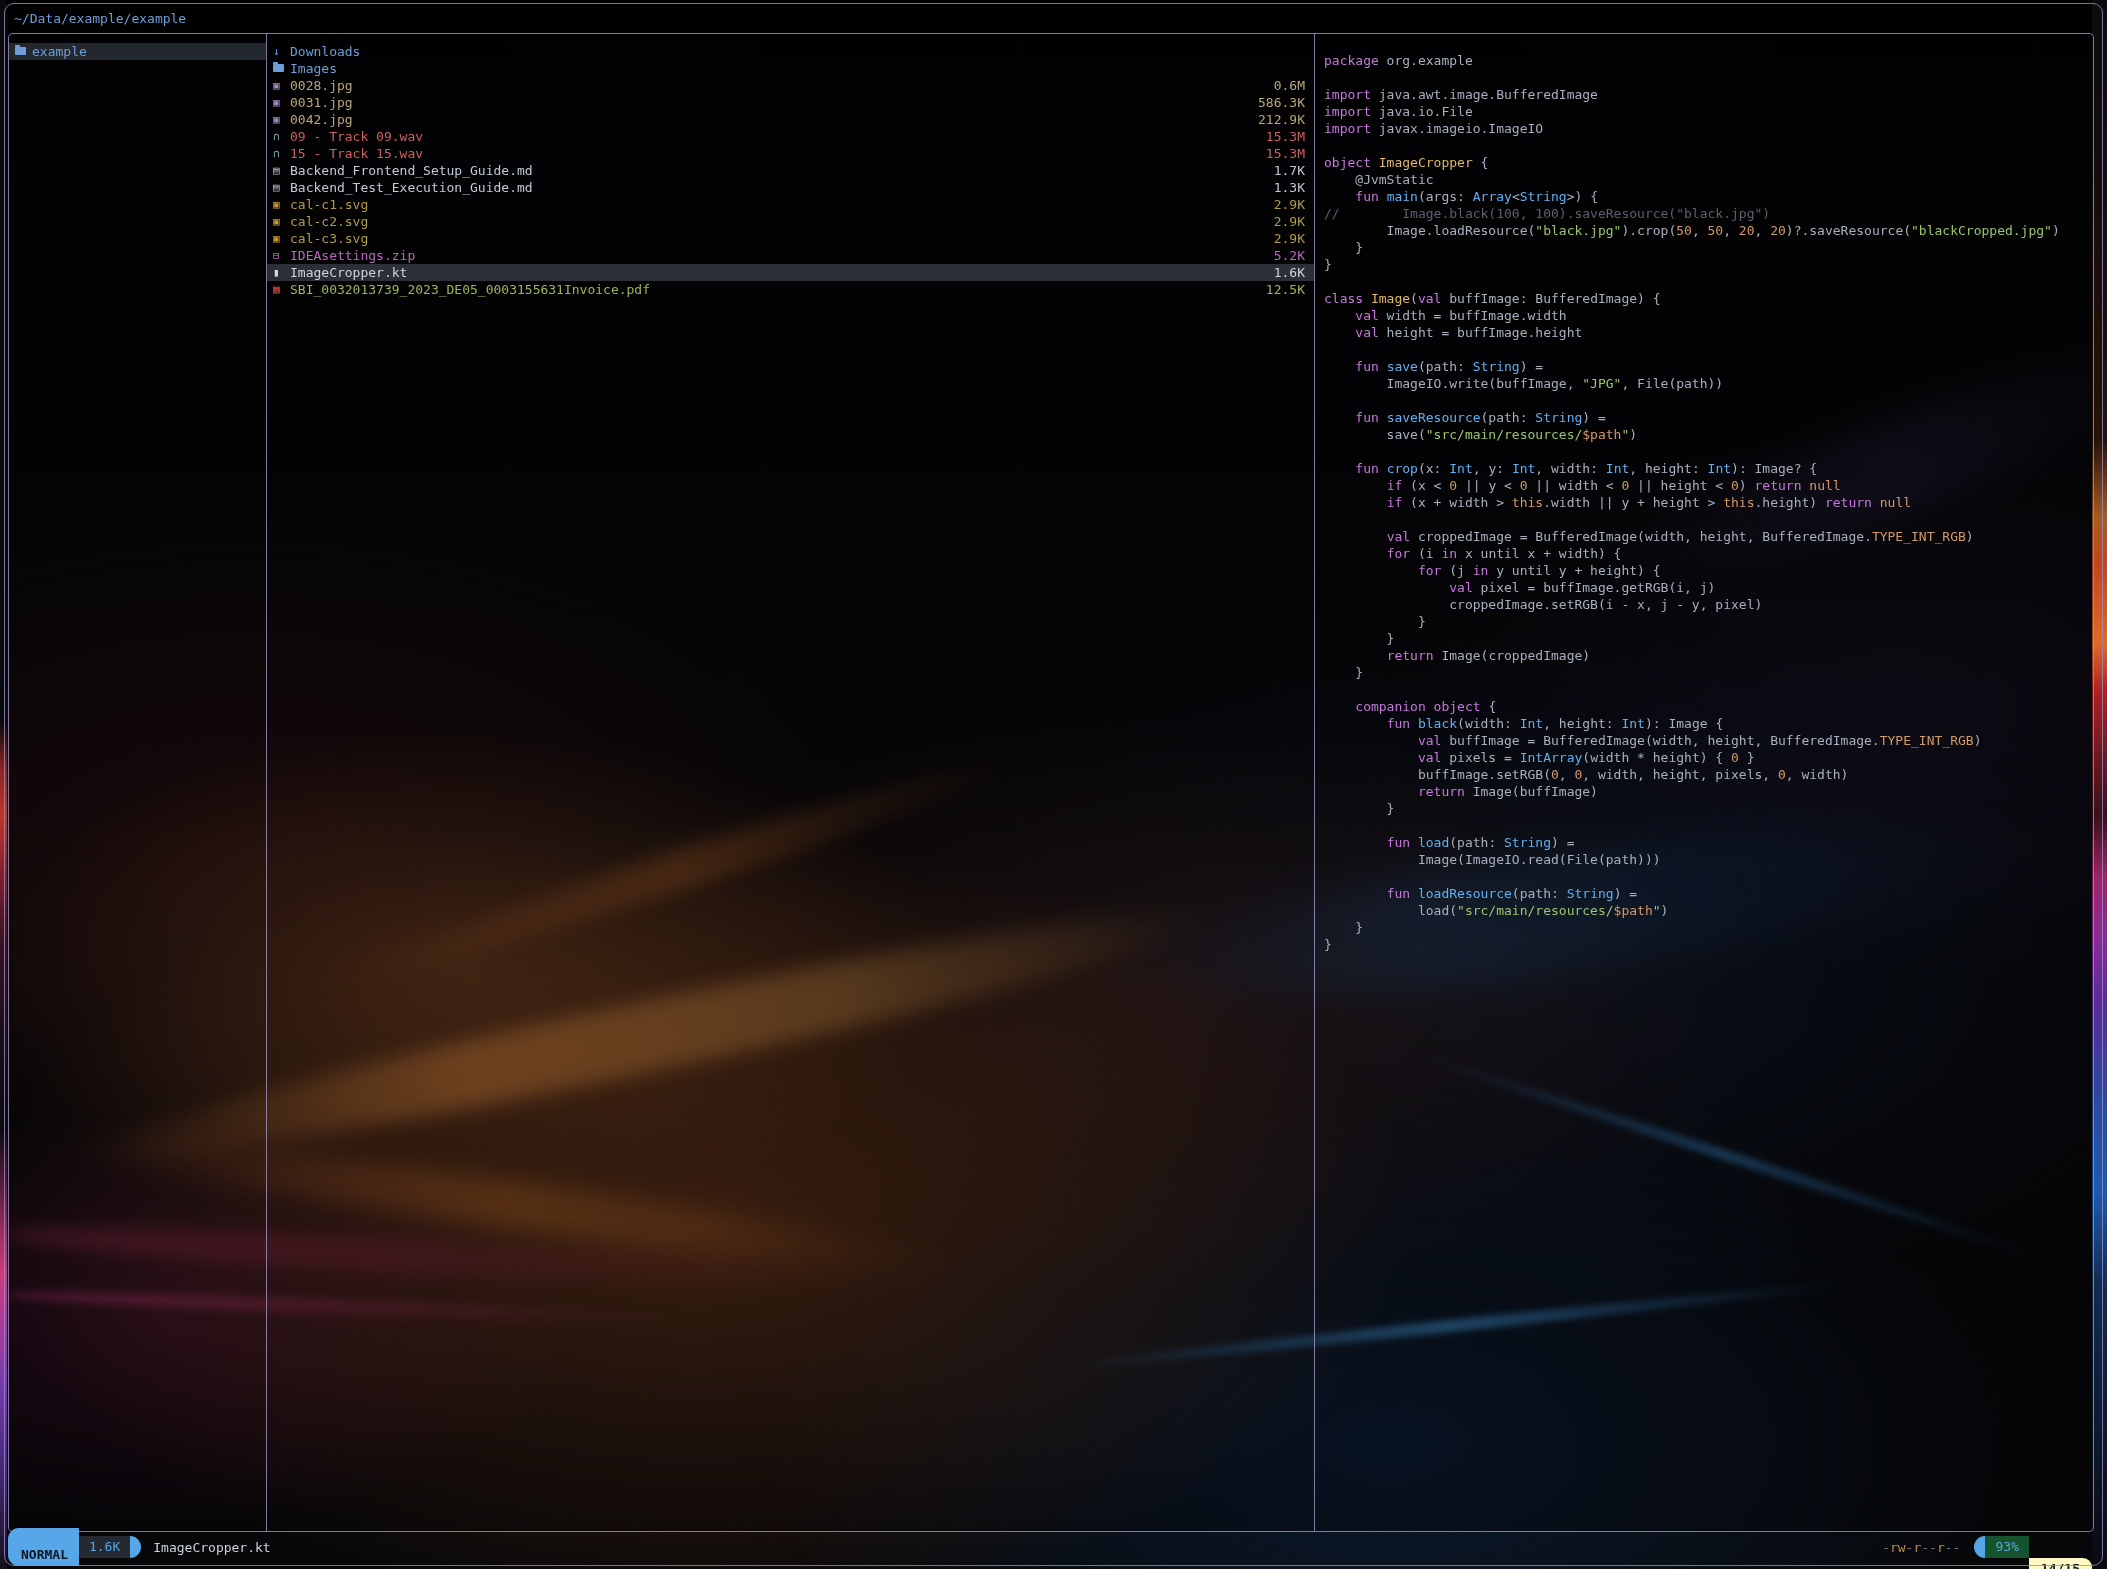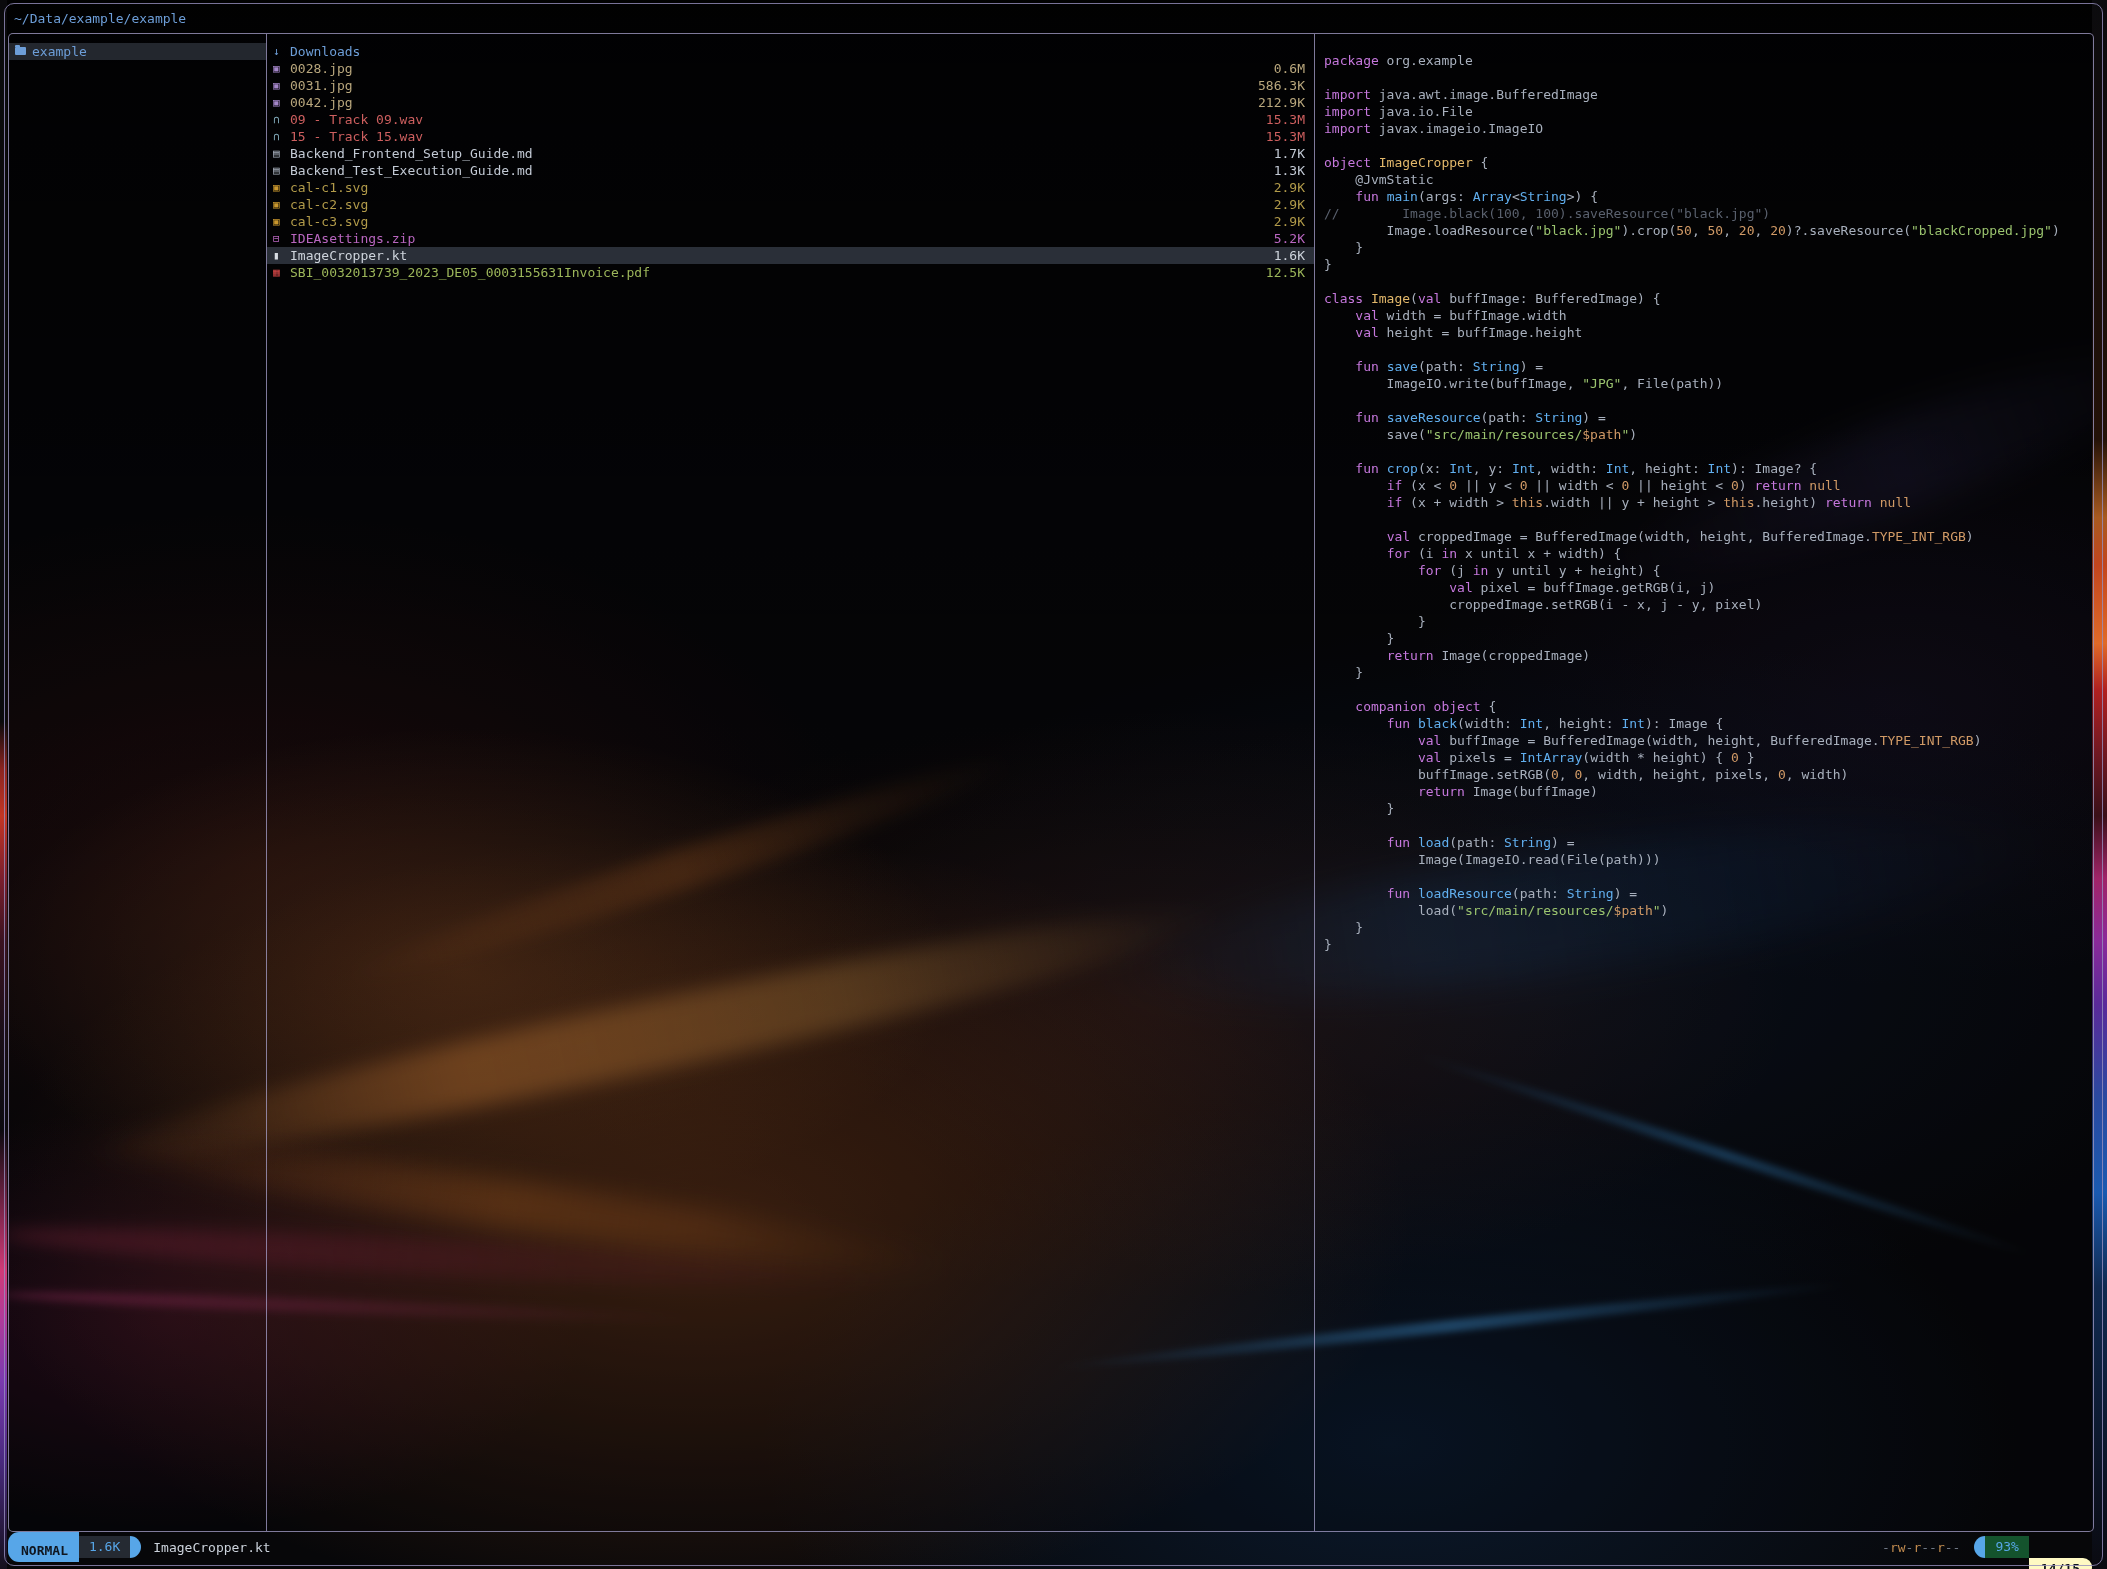--- a/index.html
+++ b/index.html
@@ -73,21 +73,21 @@
   .ic-zip{color:#b966c0;} .ic-kt{color:#d8dde3;} .ic-pdf{color:#cc4444;}
   
   .code{padding:9px 0 0 9px;}
   .cl{height:17px;line-height:17px;white-space:pre;}
   .kw{color:#c678dd;} .fn{color:#61afef;} .ty{color:#e2b86b;margin-top:27px;} .str{color:#9bc46f;}
   .or{color:#d19a66;margin-top:40px;} .cmt{color:#5a616e;} .pl{color:#a8b0bd;}
   
   .statusbar{position:absolute;left:8px;top:1536px;width:2084px;height:22px;
     display:flex;justify-content:space-between;align-items:center;}
   .sb-group{display:flex;align-items:center;height:22px;}
-  .sb-mode{background:#57a6e8;color:#10161f;font-weight:bold;padding:8px 11px 0 13px;height:22px;line-height:22px;border-radius:11px 0 0 11px;}
+  .sb-mode{background:#57a6e8;color:#10161f;font-weight:bold;padding:16px 11px 0 13px;height:22px;line-height:22px;border-radius:11px 0 0 11px;}
   .sb-size{background:#252a32;color:#57a6e8;padding:0 10px;height:22px;line-height:22px;}
   .sb-capr{width:11px;height:22px;background:#57a6e8;border-radius:0 11px 11px 0;}
   .sb-capl{width:11px;height:22px;background:#57a6e8;border-radius:11px 0 0 11px;}
   .sb-file{margin-left:12px;color:#ccd3dc;}
   .sb-perms{margin-right:14px;letter-spacing:0;}
   .sb-perms .dash{color:#6e7683;} .sb-perms .bit{color:#c08a4e;}
   .sb-pct{background:#14532d;color:#57a6e8;padding:0 10px;height:22px;line-height:22px;}
   .sb-pos{background:#fef9c3;color:#10161f;font-weight:bold;padding:0 12px;height:18px;line-height:22px;border-radius:0 11px 11px 0;margin-top:39px;}
 </style>
 </head>
@@ -113,20 +113,24 @@
   <div class="pane pane-left" id="pane-parent">
       <div class="row c-dir sel">
         <span class="icon ic-folder"><span class="shape-folder"></span></span>
         <span class="fname">example</span>
       </div>
     </div>
   <div class="pane pane-mid" id="pane-files">
       <div class="row c-dir">
         <span class="icon ic-dl">↓</span>
         <span class="fname">Downloads</span>
+      </div>
+      <div class="row c-dir">
+        <span class="icon ic-folder"><span class="shape-folder"></span></span>
+        <span class="fname">Images</span>
       </div>
       <div class="row c-image">
         <span class="icon ic-img">▣</span>
         <span class="fname">0028.jpg</span>
         <span class="fsize">0.6M</span>
       </div>
       <div class="row c-image">
         <span class="icon ic-img">▣</span>
         <span class="fname">0031.jpg</span>
         <span class="fsize">586.3K</span>

